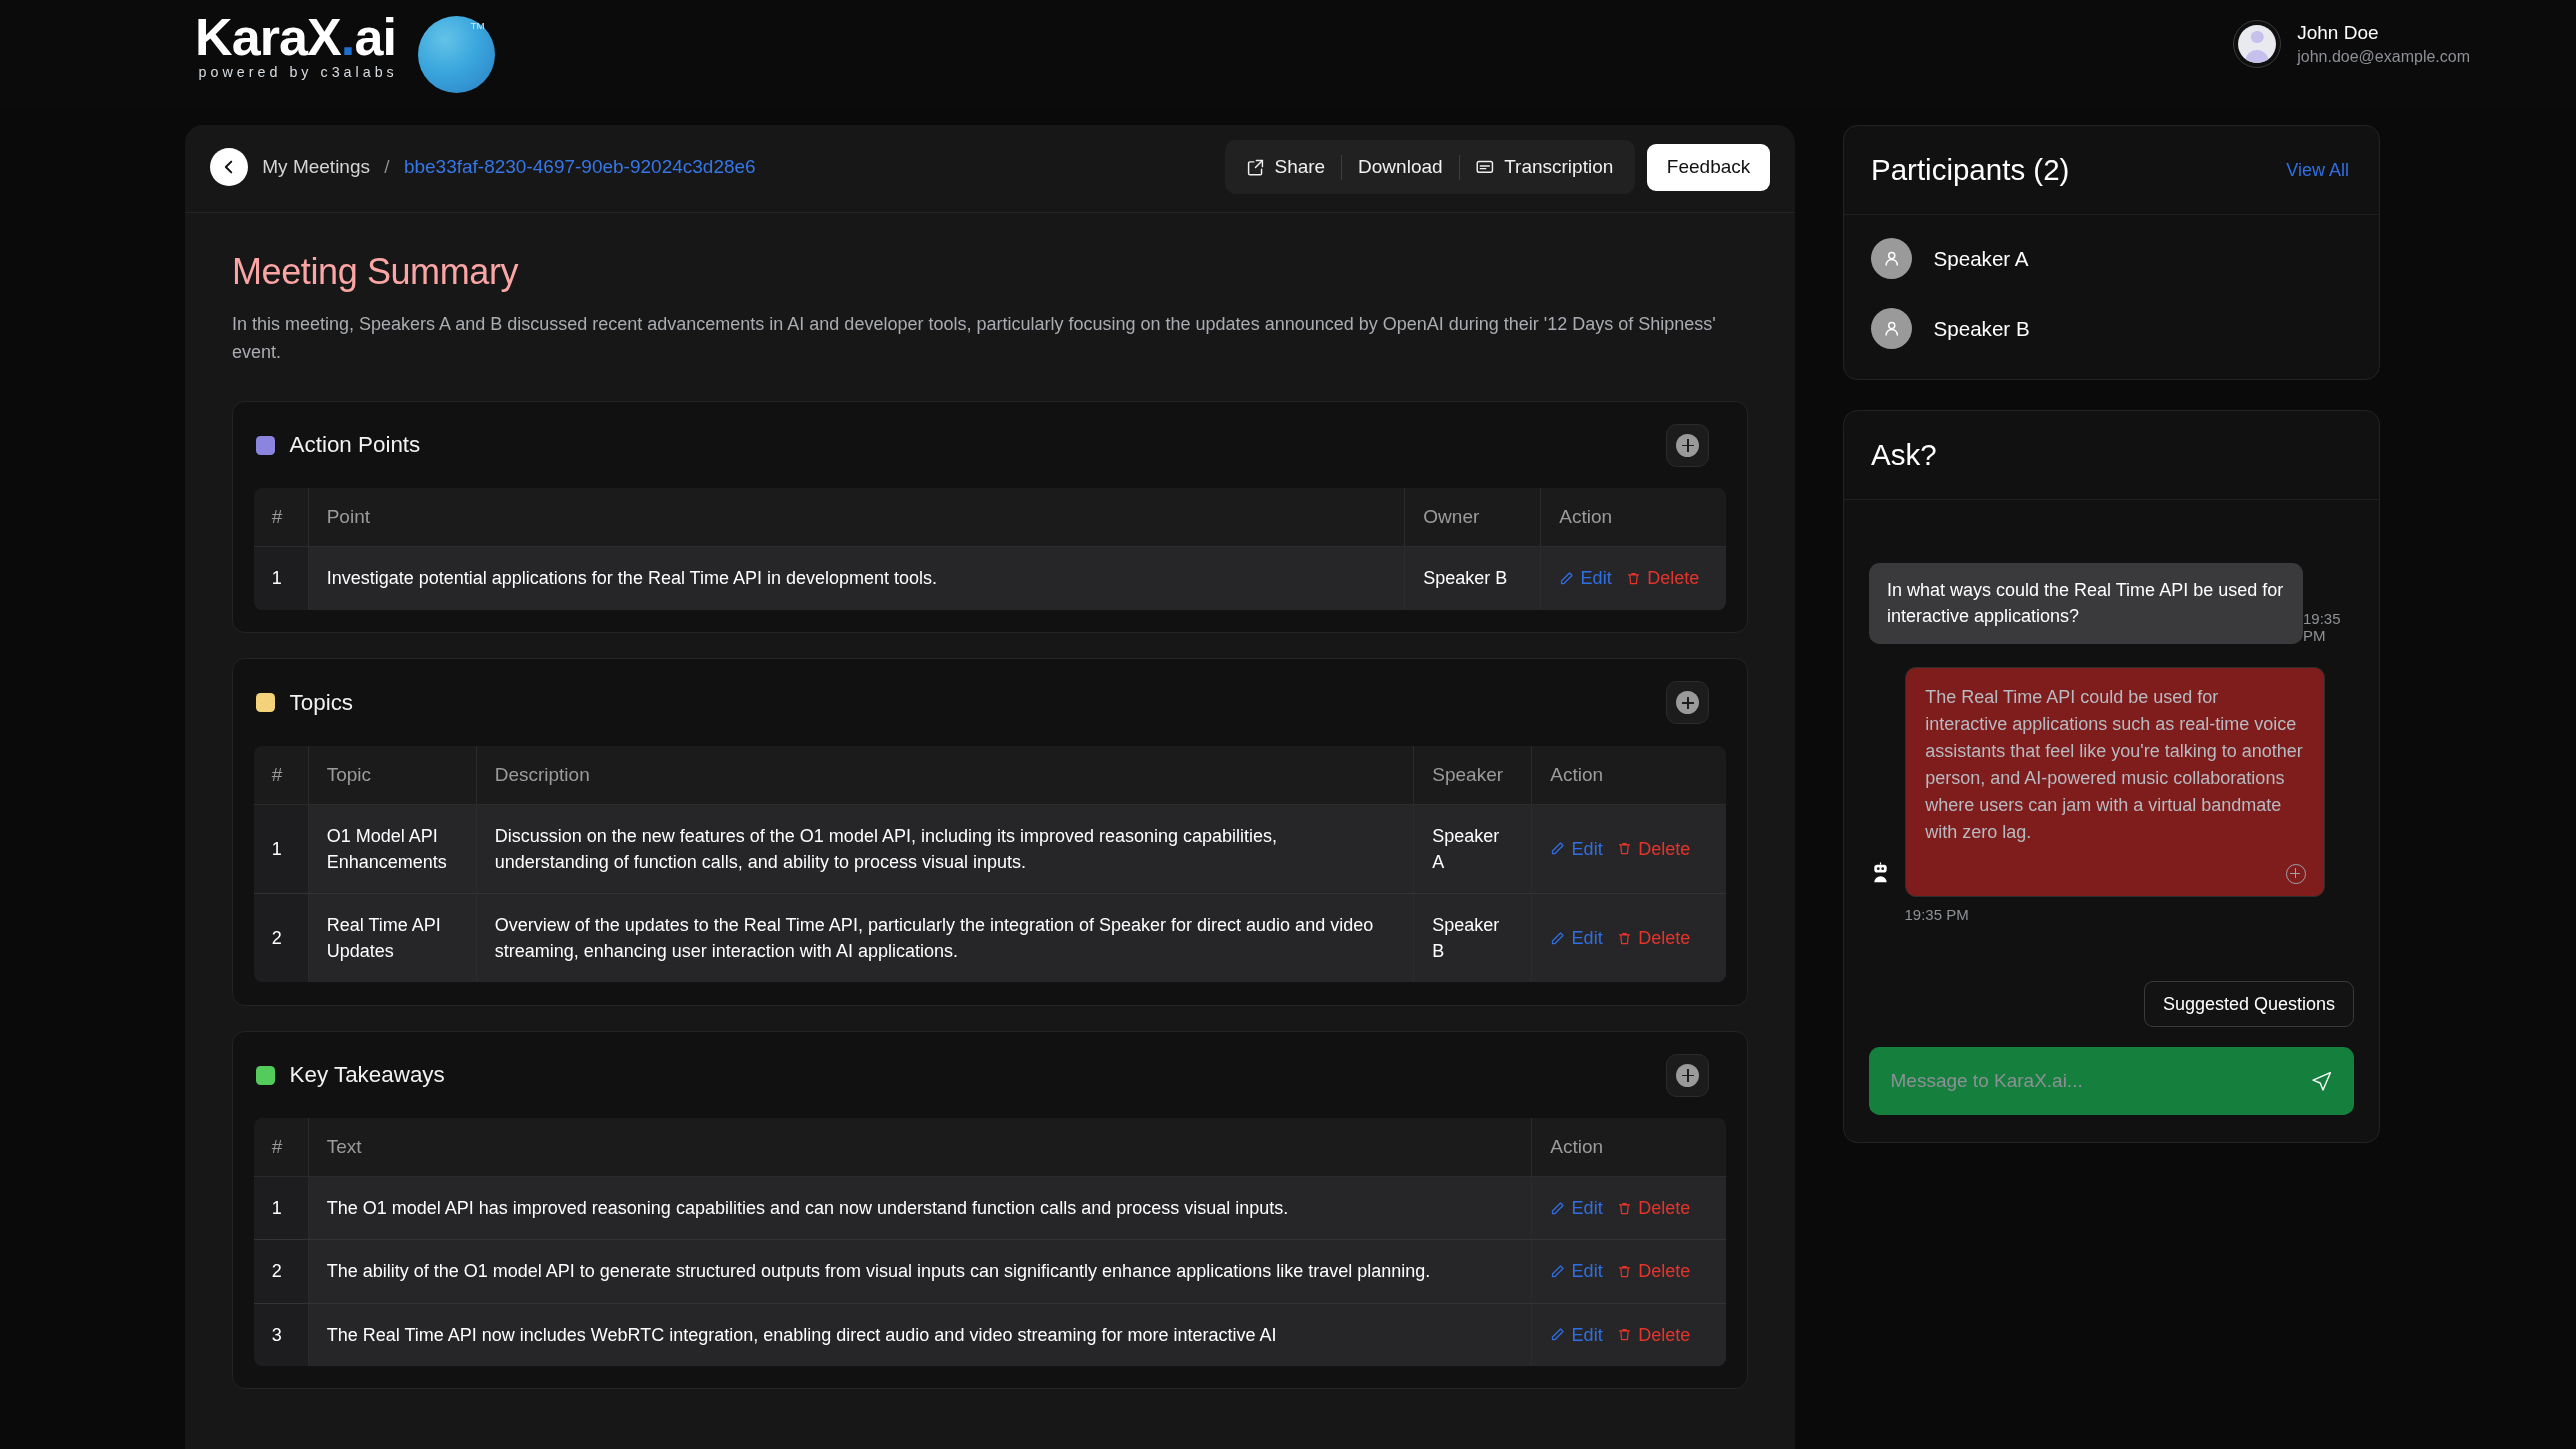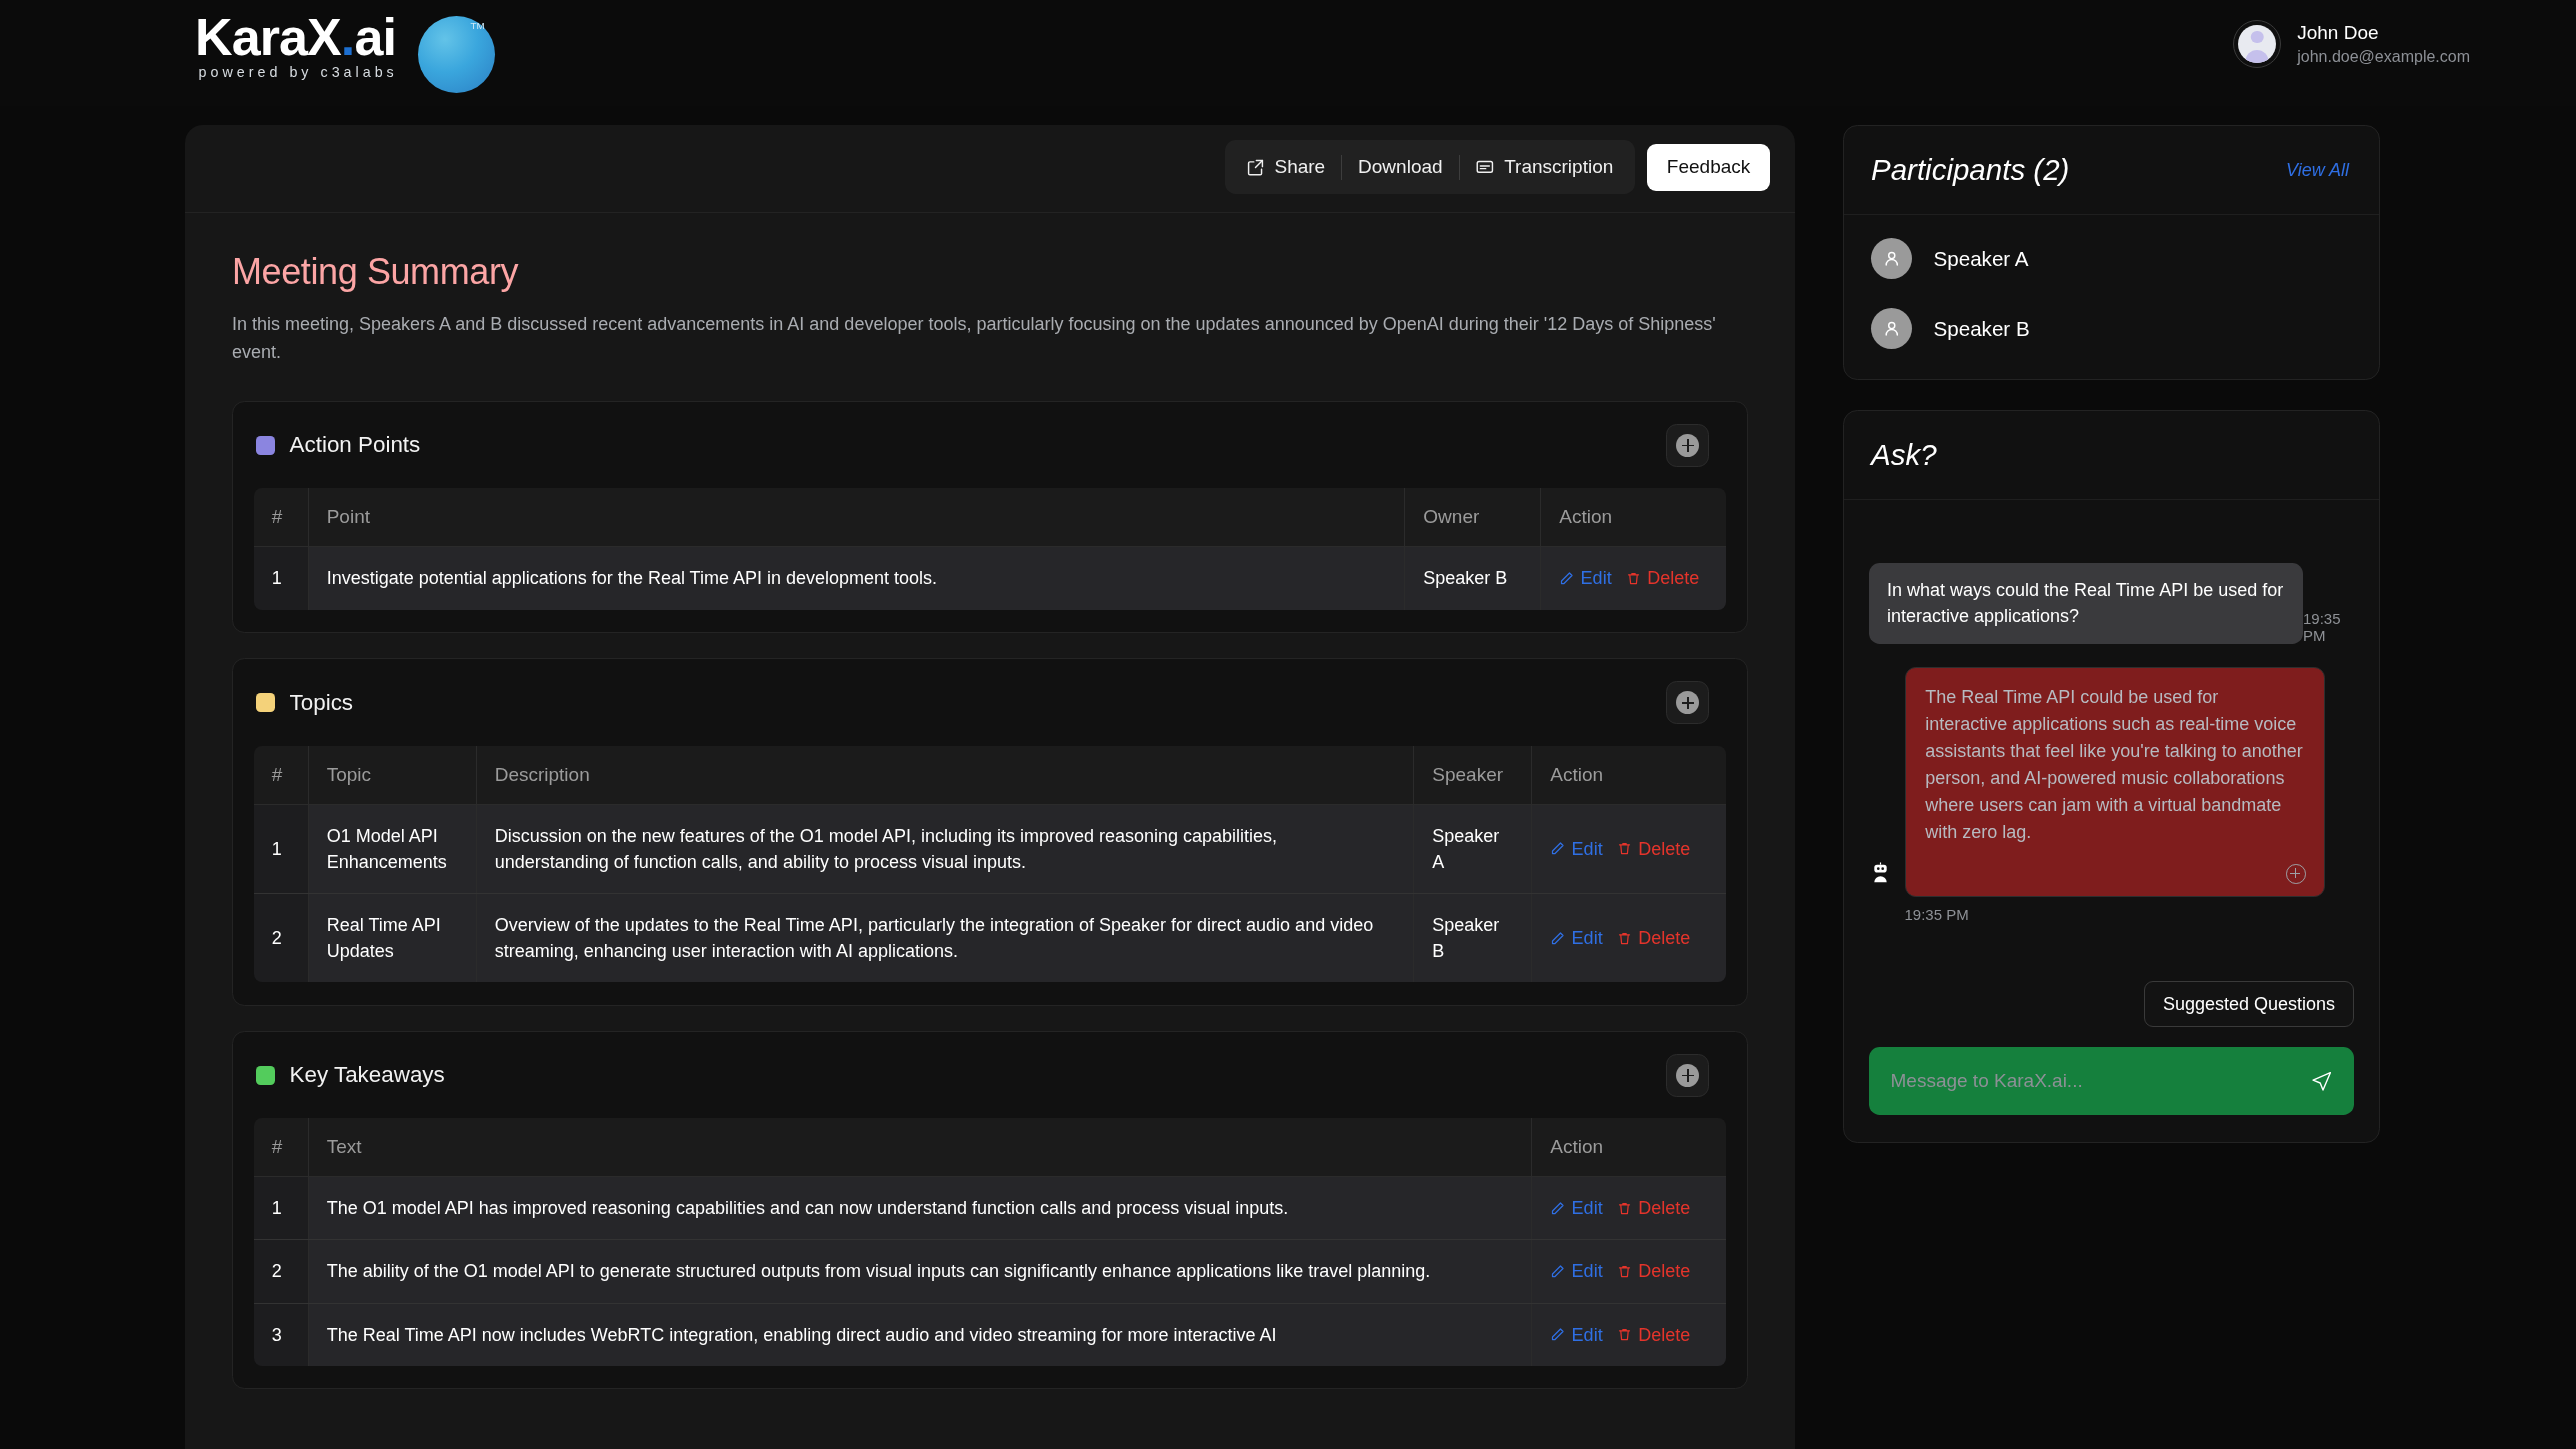--- a/index.html
+++ b/index.html
@@ -181,21 +181,21 @@
   .act.edit { color: #2f6fe4; }
   .act.del { color: #e5342b; }
 
   
   .panel {
     background: #111111; border: 0.9px solid #232323; border-radius: 14.3px;
     overflow: hidden;
   }
   .panel-head {
     display: flex; align-items: center; justify-content: space-between;
-    padding: 27px 30px 27px 27px; border-bottom: 0.9px solid #1f1f1f; font-style: italic;
+    padding: 27px 30px 27px 27px; border-bottom: 0.9px solid #1f1f1f;
   }
   .panel-title { font-size: 29.5px; color: #ffffff; font-weight: 400; }
   .view-all { font-size: 18px; color: #2f6fe4; cursor: pointer; }
 
   .plist { padding: 23px 27px 30px 27px; display: flex; flex-direction: column; gap: 29px; }
   .prow { display: flex; align-items: center; gap: 21.5px; }
   .pavatar {
     width: 41px; height: 41px; border-radius: 50%; background: #9a9a9a;
     display: flex; align-items: center; justify-content: center;
   }
@@ -270,20 +270,30 @@
     <div class="user-meta">
       <div class="user-name">John Doe</div>
       <div class="user-email">john.doe@example.com</div>
     </div>
   </div>
 </div>
 
 <div class="main-card">
 
   <div class="crumb-bar">
+    <div class="crumb-left">
+      <div class="back-btn">
+        <svg width="18" height="18" viewBox="0 0 20 20">
+          <path d="M12.5 4 L6.5 10 L12.5 16" fill="none" stroke="#111" stroke-width="2.2" stroke-linecap="round" stroke-linejoin="round"></path>
+        </svg>
+      </div>
+      <span class="crumb-root">My Meetings</span>
+      <span class="crumb-sep">/</span>
+      <span class="crumb-id">bbe33faf-8230-4697-90eb-92024c3d28e6</span>
+    </div>
 
     <div class="crumb-actions">
       <div class="action-group">
         <div class="agi">
           <svg width="19" height="19" viewBox="0 0 22 22">
             <path d="M12 3h7v7" fill="none" stroke="#f0f0f0" stroke-width="1.7" stroke-linecap="round" stroke-linejoin="round"></path>
             <path d="M19 3l-8 8" fill="none" stroke="#f0f0f0" stroke-width="1.7" stroke-linecap="round"></path>
             <path d="M18 13v5a1.5 1.5 0 0 1-1.5 1.5h-12A1.5 1.5 0 0 1 3 18V6a1.5 1.5 0 0 1 1.5-1.5H9" fill="none" stroke="#f0f0f0" stroke-width="1.7" stroke-linecap="round" stroke-linejoin="round"></path>
           </svg>
           <span>Share</span>

